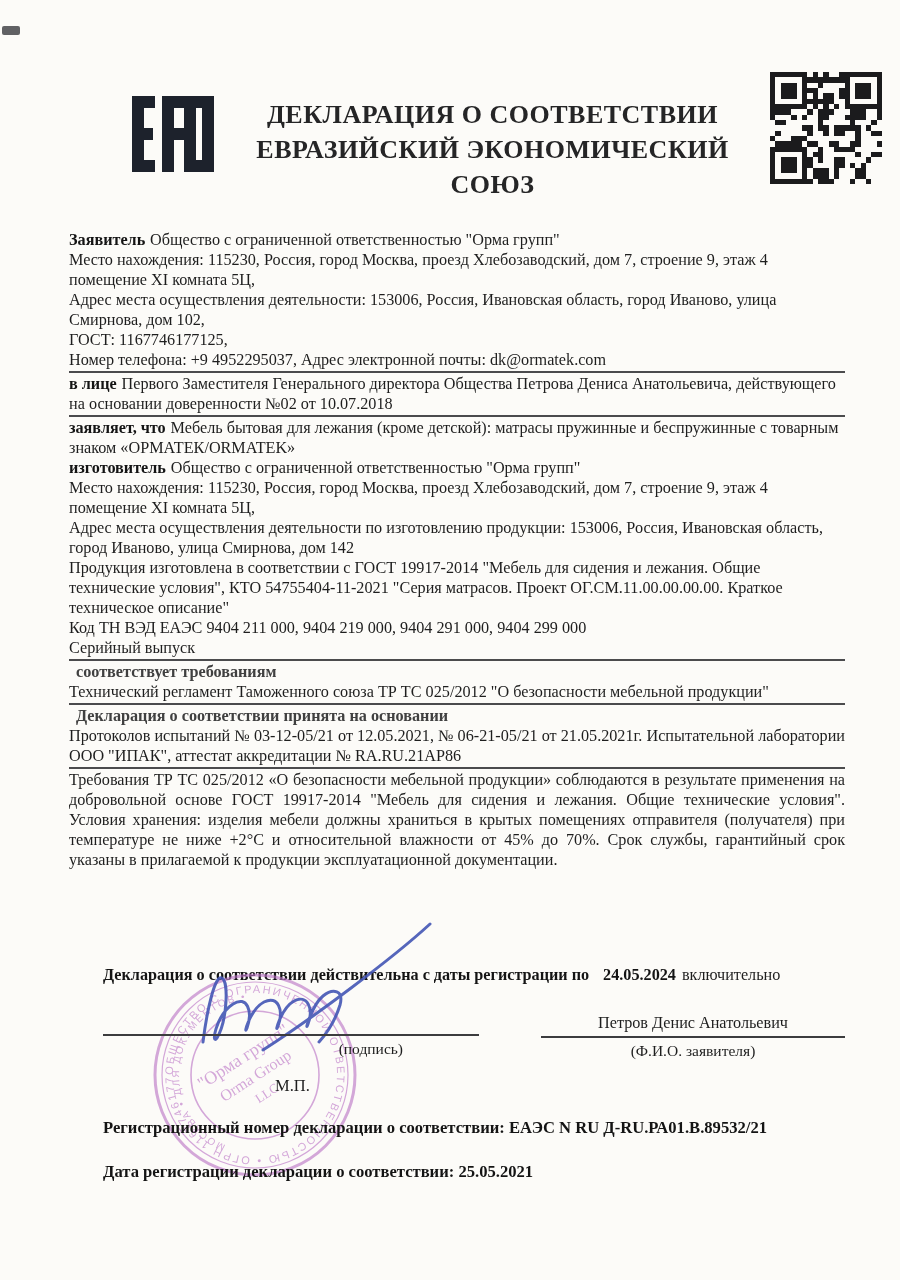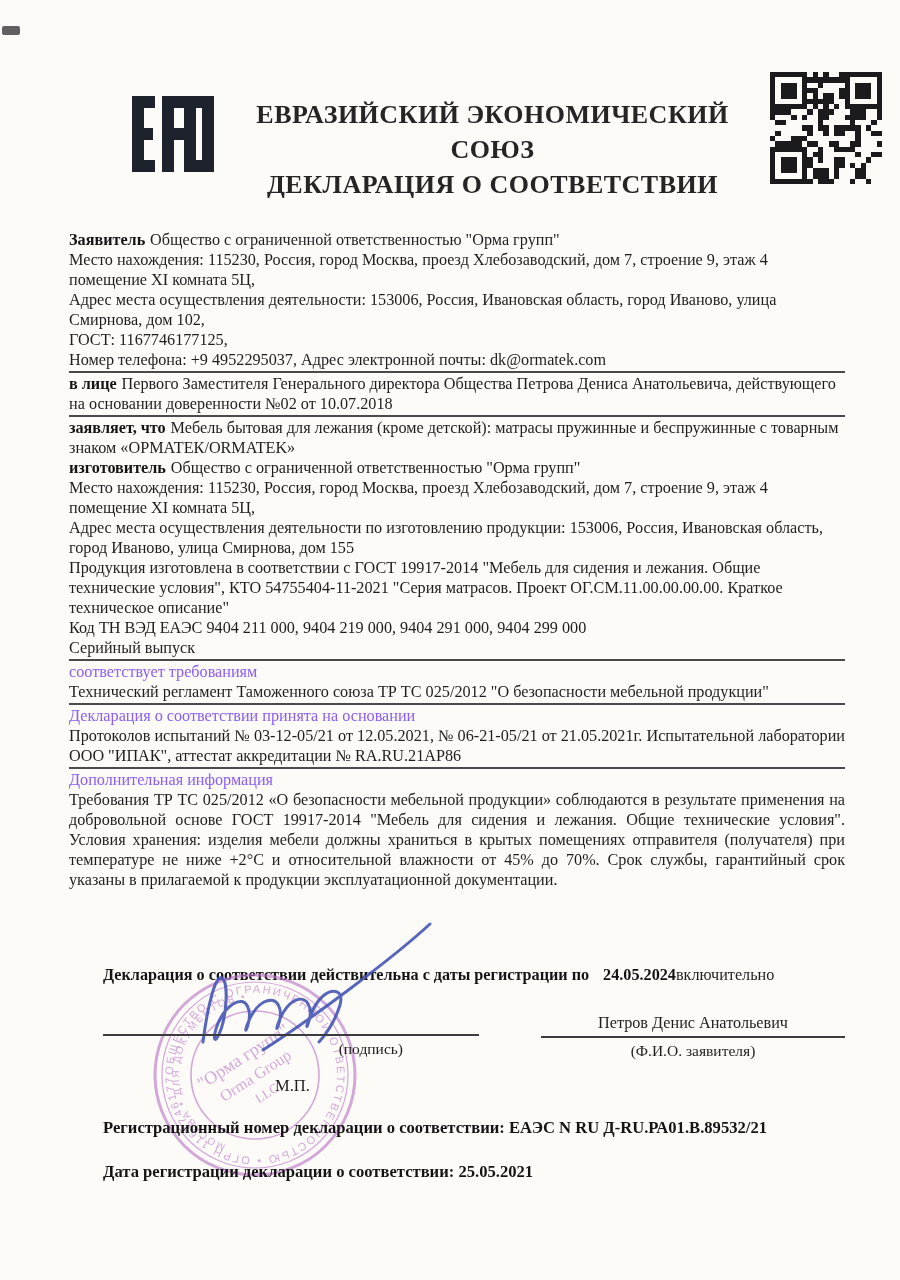--- a/index.html
+++ b/index.html
@@ -25,28 +25,28 @@
         display:grid; grid-template-columns:repeat(21,1fr); grid-template-rows:repeat(21,1fr); }
   .qr i { display:block; }
   .qr i.on { background:#1b1b1d; }
 
   
   .flow { padding:0 55px 0 69px; font-size:16.2px; line-height:20px; }
   .para { margin:0; }
   .para b { font-weight:bold; color:#141414; margin-right:.3em; }
   .just { text-align:justify; }
   .rule { border:none; border-top:2.2px solid #4b4b4d; margin:1px 0 1px 0; }
-  .h-bold { font-weight:normal; color:#8b5cf6; }
+  .h-bold { font-weight:bold; color:#404040;margin-left:7px; }
   .gap-top { margin-top:14px; }
 
   
   .footer { position:absolute; left:103px; right:55px; top:930px; height:350px; font-size:16.2px; }
   .validity { position:absolute; left:0; top:36px; font-weight:bold; color:#141414; }
   .validity .date { margin-left:14px; }
-  .validity .tail { font-weight:normal; color:#1e1e1e; }
+  .validity .tail { font-weight:normal; color:#1e1e1e; margin-left:6px; }
   .sig-line { position:absolute; left:0; top:104px; width:376px; border-top:2px solid #3c3c3e; }
   .sig-caption { position:absolute; left:120px; top:110px; width:180px; text-align:right; font-size:15.5px; }
   .fio-name { position:absolute; left:440px; top:84px; width:300px; text-align:center; }
   .fio-line { position:absolute; left:438px; top:106px; width:304px; border-top:2px solid #3c3c3e; }
   .fio-caption { position:absolute; left:440px; top:112px; width:300px; text-align:center; font-size:15.5px; }
   .mp { position:absolute; left:172px; top:146px; font-size:16.5px; }
   .stamp { position:absolute; left:32px; top:25px; width:240px; height:240px; pointer-events:none; }
   .ink { position:absolute; left:40px; top:-14px; width:320px; height:164px; }
   .reg-line { position:absolute; left:0; font-weight:bold; color:#141414; font-size:16.6px; }
   .reg-number { top:188px; }
@@ -74,22 +74,22 @@
         <rect x="30" y="32" width="34" height="12"></rect>
 
         <rect x="70" y="0" width="12" height="76"></rect>
         <rect x="70" y="0" width="12" height="12"></rect>
         <rect x="61" y="0" width="21" height="12" transform="translate(0,0)"></rect>
         <rect x="61" y="64" width="21" height="12"></rect>
       </g>
     </svg>
 
     <div class="titles">
+      <div>ДЕКЛАРАЦИЯ О СООТВЕТСТВИИ</div>
       <div>ЕВРАЗИЙСКИЙ ЭКОНОМИЧЕСКИЙ СОЮЗ</div>
-      <div>ДЕКЛАРАЦИЯ О СООТВЕТСТВИИ</div>
     </div>
 
     <div class="qr" id="qr">
         <i class="on"></i>
         <i class="on"></i>
         <i class="on"></i>
         <i class="on"></i>
         <i class="on"></i>
         <i class="on"></i>
         <i class="on"></i>
@@ -548,39 +548,38 @@
 
     <hr class="rule">
 
     <p class="para">
       <b>заявляет, что</b><span>Мебель бытовая для лежания (кроме детской): матрасы пружинные и беспружинные с товарным знаком «ОРМАТЕК/ORMATEK»</span>
     </p>
     <p class="para">
       <b>изготовитель</b><span>Общество с ограниченной ответственностью "Орма групп"</span>
     </p>
     <div class="para">Место нахождения: 115230, Россия, город Москва, проезд Хлебозаводский, дом 7, строение 9, этаж 4 помещение XI комната 5Ц,</div>
-    <div class="para">Адрес места осуществления деятельности по изготовлению продукции: 153006, Россия, Ивановская область, город Иваново, улица Смирнова, дом 155</div>
+    <div class="para">Адрес места осуществления деятельности по изготовлению продукции: 153006, Россия, Ивановская область, город Иваново, улица Смирнова, дом 142</div>
     <div class="para">Продукция изготовлена в соответствии с ГОСТ 19917-2014 "Мебель для сидения и лежания. Общие технические условия", КТО 54755404-11-2021 "Серия матрасов. Проект ОГ.СМ.11.00.00.00.00. Краткое техническое описание"</div>
     <div class="para">Код ТН ВЭД ЕАЭС 9404 211 000, 9404 219 000, 9404 291 000, 9404 299 000</div>
     <div class="para">Серийный выпуск</div>
 
     <hr class="rule">
 
     <div class="para h-bold">соответствует требованиям</div>
     <p class="para just">Технический регламент Таможенного союза ТР ТС 025/2012 "О безопасности мебельной продукции"</p>
 
     <hr class="rule">
 
     <div class="para h-bold">Декларация о соответствии принята на основании</div>
     <p class="para just">Протоколов испытаний № 03-12-05/21 от 12.05.2021, № 06-21-05/21 от 21.05.2021г. Испытательной лаборатории ООО "ИПАК", аттестат аккредитации № RA.RU.21АР86</p>
 
 
     <hr class="rule">
 
-    <div class="para h-bold">Дополнительная информация</div>
     <p class="para just">Требования ТР ТС 025/2012 «О безопасности мебельной продукции» соблюдаются в результате применения на добровольной основе ГОСТ 19917-2014 "Мебель для сидения и лежания. Общие технические условия". Условия хранения: изделия мебели должны храниться в крытых помещениях отправителя (получателя) при температуре не ниже +2°С и относительной влажности от 45% до 70%. Срок службы, гарантийный срок указаны в прилагаемой к продукции эксплуатационной документации.</p>
   </div>
 
   <div class="footer">
 
     <div class="validity">
       <span>Декларация о соответствии действительна с даты регистрации по</span><span class="date">24.05.2024</span><span class="tail">включительно</span>
     </div>
 
     <svg class="stamp" viewBox="0 0 240 240" aria-hidden="true">

